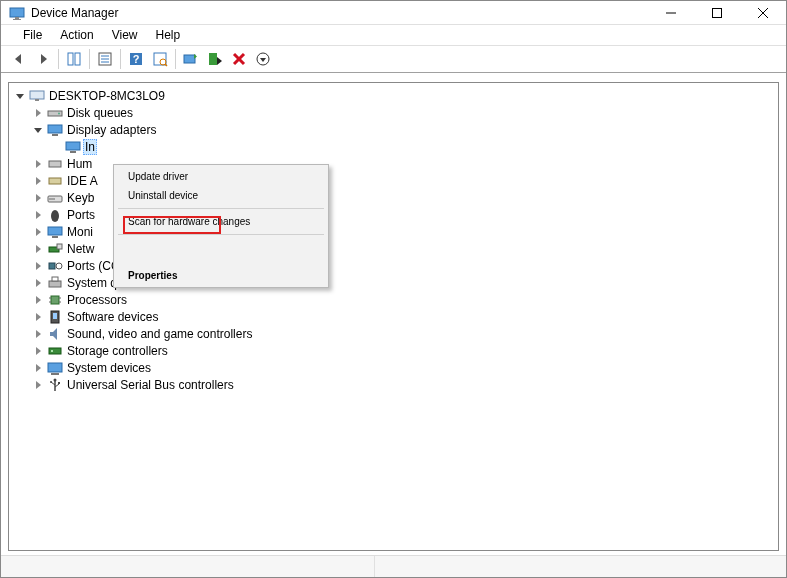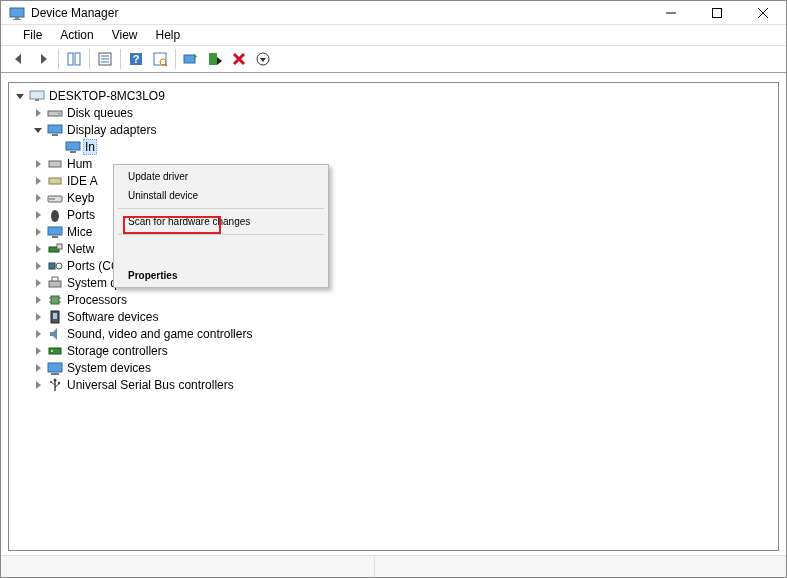--- a/index.html
+++ b/index.html
@@ -367,21 +367,21 @@
           <svg width="10" height="10">
             <path d="M3 1 L3 9 L8 5 Z" fill="#888"></path>
           </svg>
         </span>
       <span class="node-icon">
           <svg viewBox="0 0 16 16">
             <rect x="1" y="3" width="14" height="8" fill="#5aa0e0" stroke="#2a6aa8"></rect>
             <rect x="5" y="12" width="6" height="2" fill="#777"></rect>
           </svg>
         </span>
-      <span class="node-label">Mice</span>
+      <span class="node-label">Moni</span>
     </div>
 
     <div class="tree-row L1">
       <span class="expander">
           <svg width="10" height="10">
             <path d="M3 1 L3 9 L8 5 Z" fill="#888"></path>
           </svg>
         </span>
       <span class="node-icon">
           <svg viewBox="0 0 16 16">

